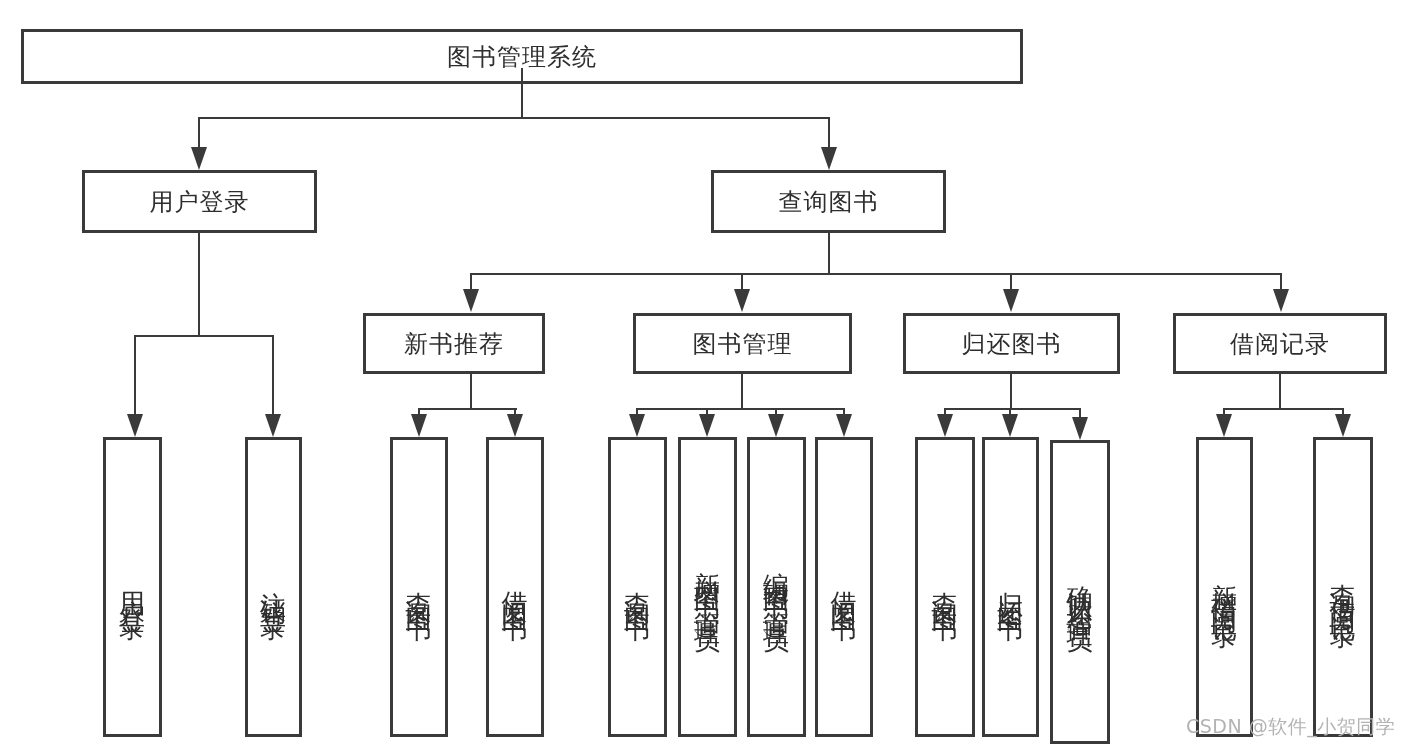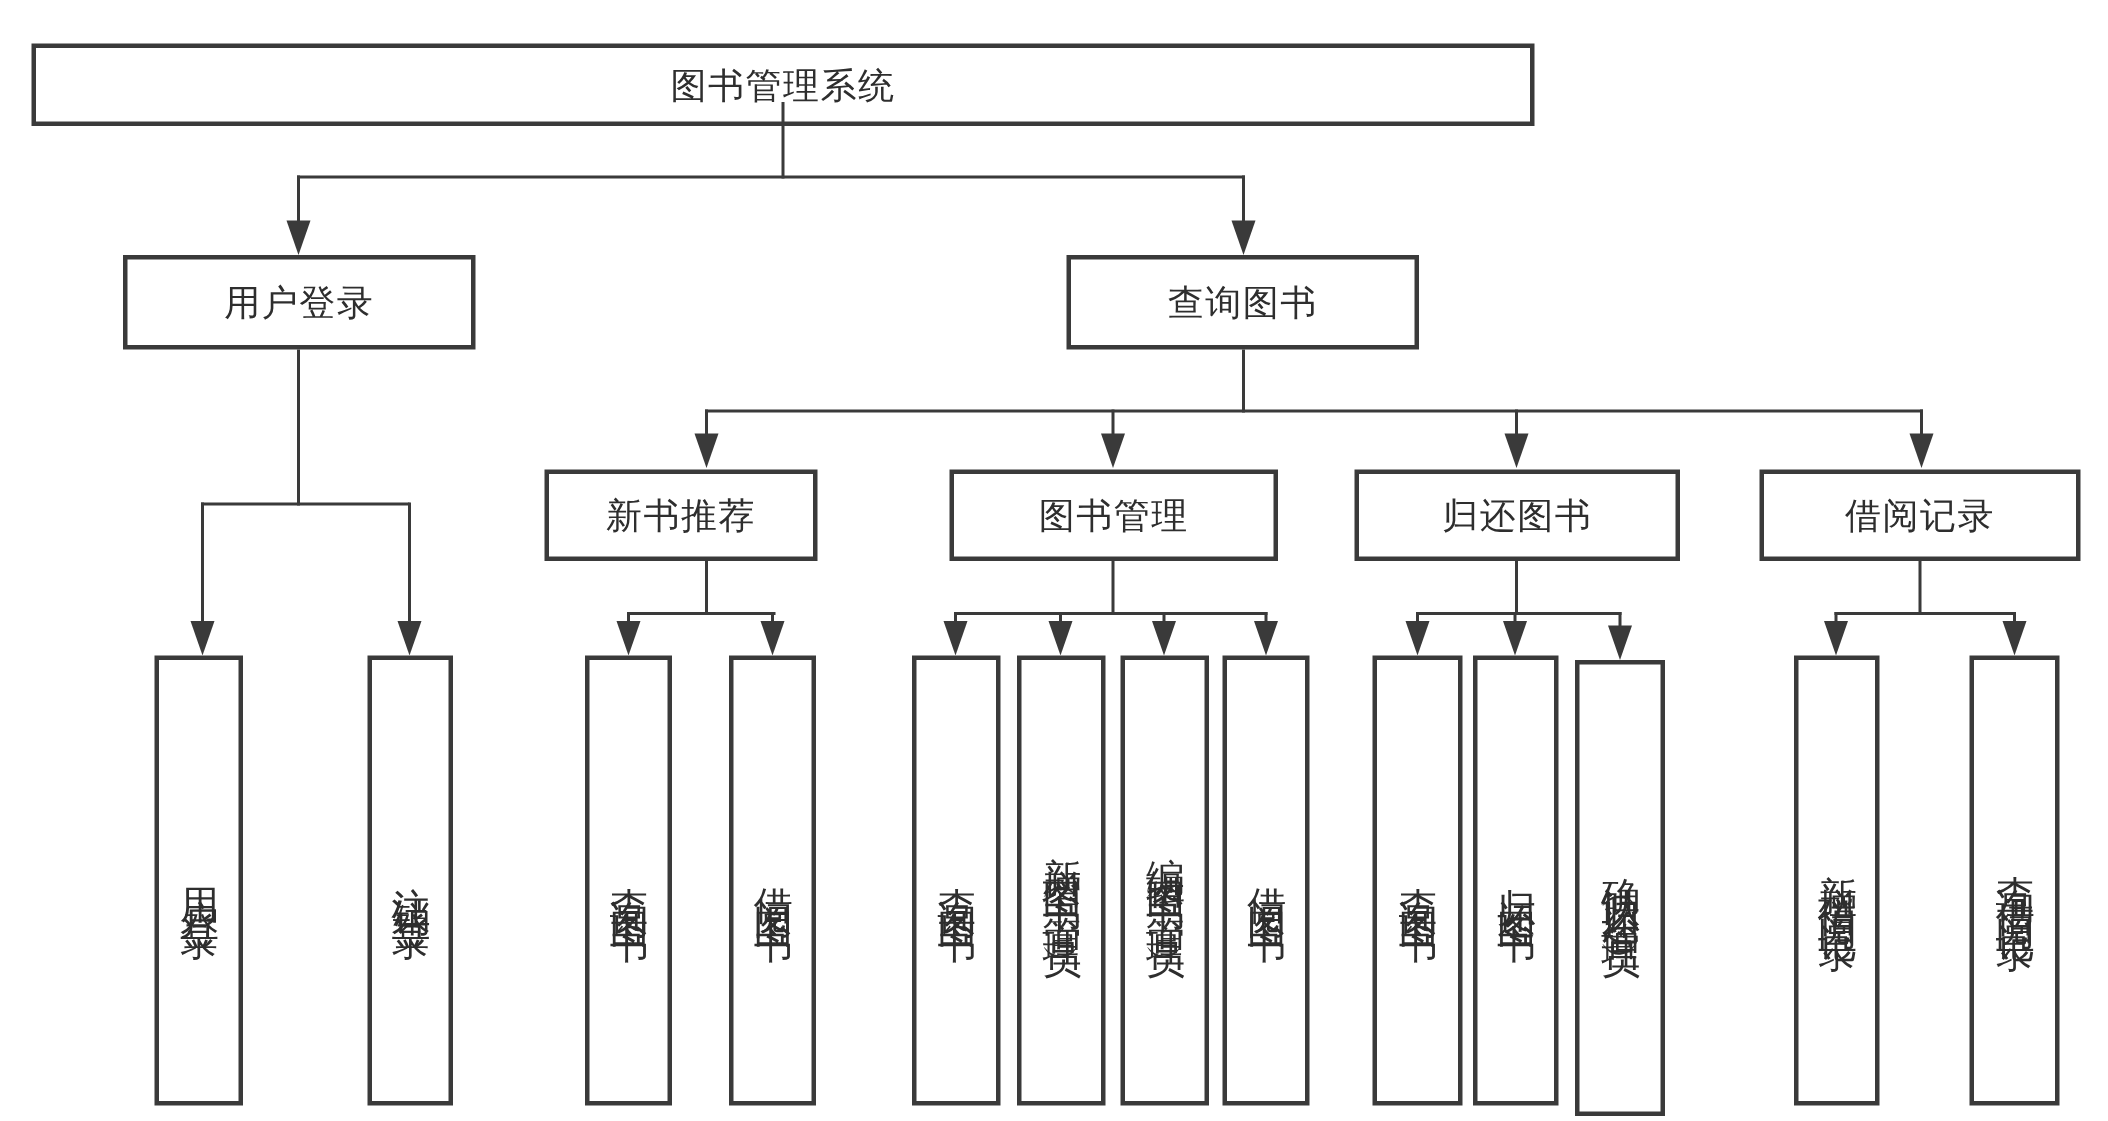--- a/index.html
+++ b/index.html
@@ -159,14 +159,15 @@
     <span class="vtext">确认归还（管理员）</span>
   </div>
 
   <div class="box vbox" style="left:1196px;top:437px;width:57px;height:300px">
     <span class="vtext">新增借阅记录</span>
   </div>
   <div class="box vbox" style="left:1313px;top:437px;width:60px;height:300px">
     <span class="vtext">查询借阅记录</span>
   </div>
 
+  <div class="watermark">CSDN @软件_小贺同学</div>
 
 </div>
 
 </body></html>

